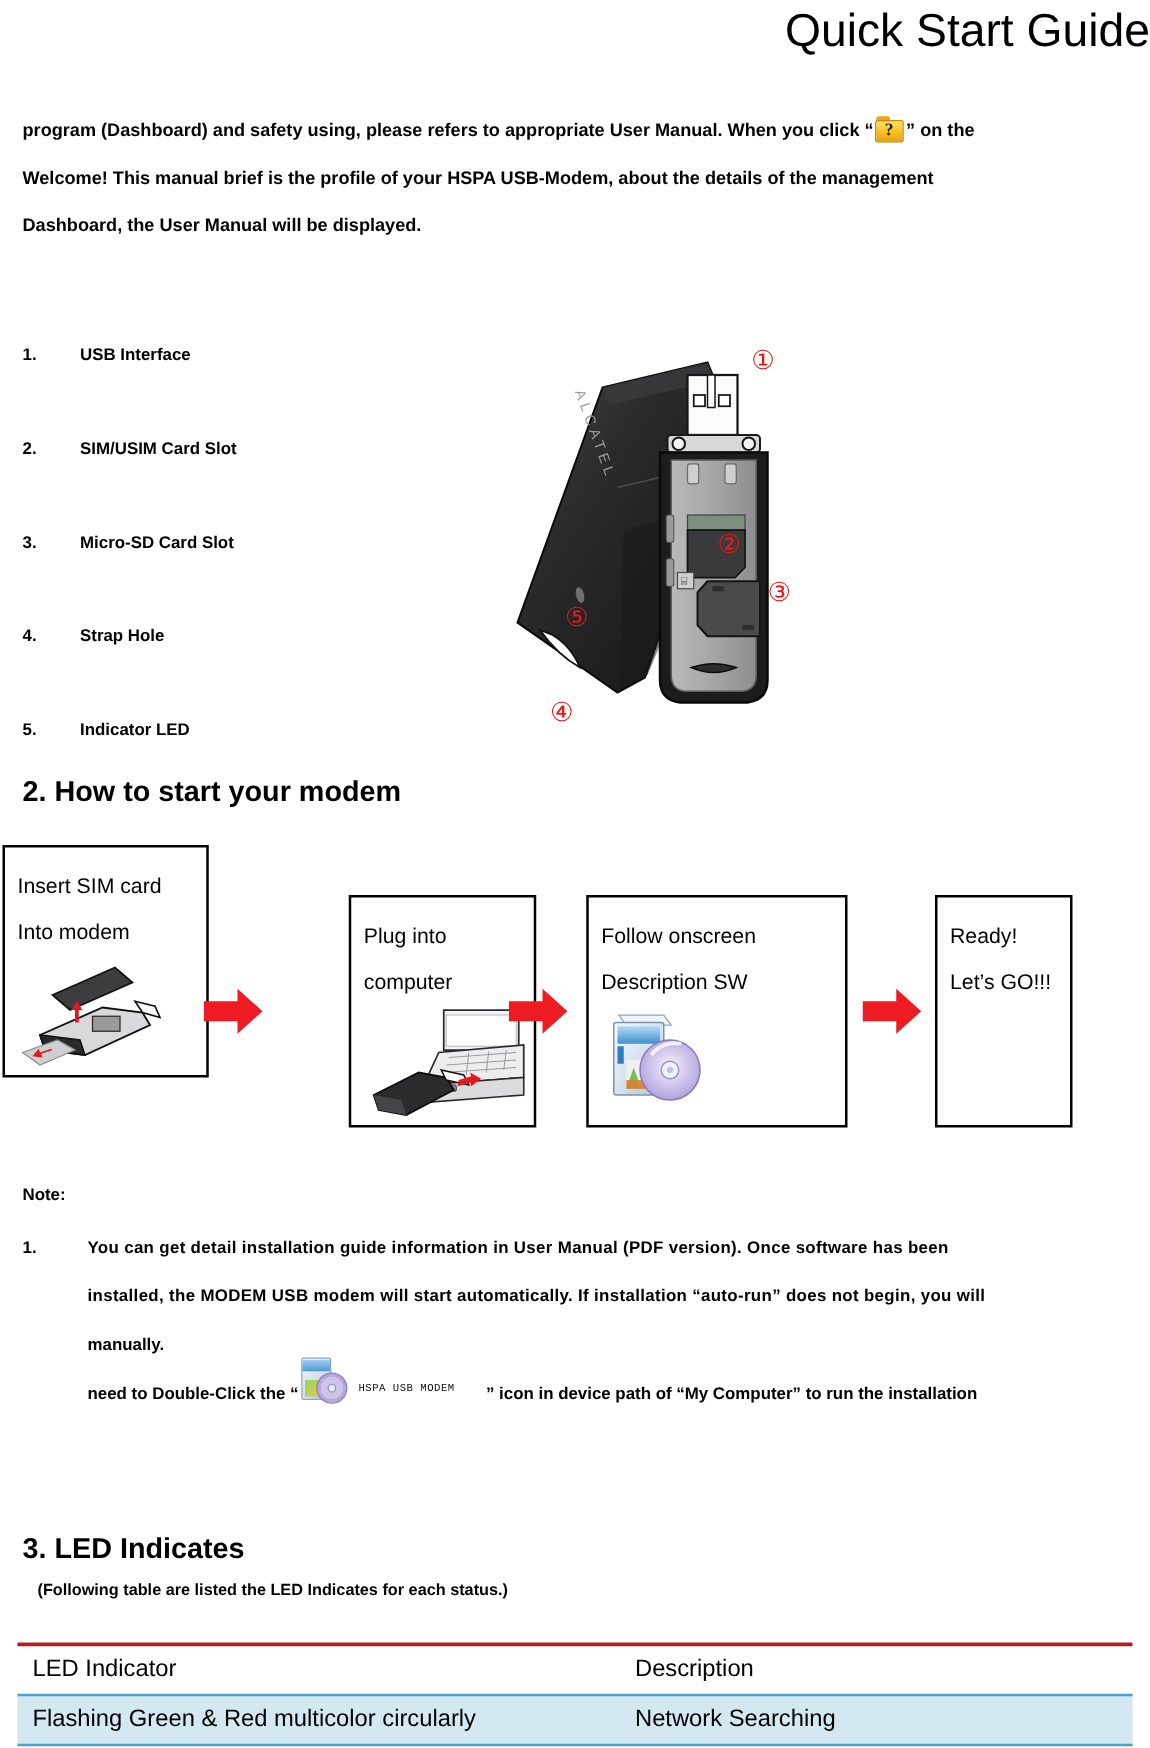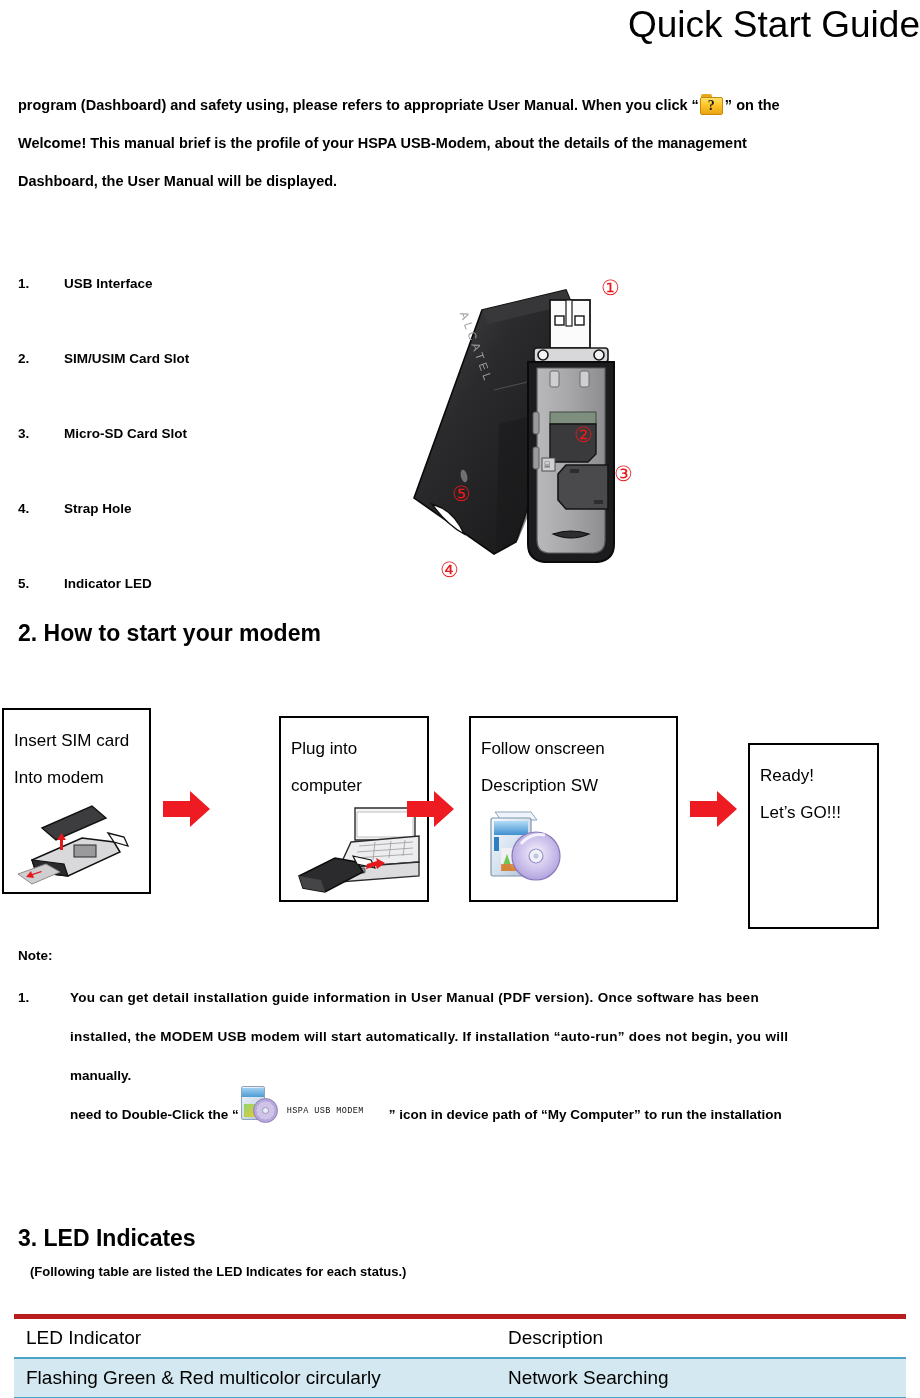--- a/index.html
+++ b/index.html
@@ -255,21 +255,21 @@
     border-collapse: collapse;
   }
   .led-table th, .led-table td {
     text-align: left;
     font-weight: 400;
     font-size: 19px;
     padding: 6px 0 6px 12px;
     line-height: 26px;
   }
   .led-table thead tr {
-    border-top: 5px solid #b91c1c;
+    border-top: 3px solid #b91c1c;
     border-bottom: 2px solid #4BA3C7;
     background: #ffffff;
   }
   .led-table tbody tr {
     background: #D3E8F0;
     border-bottom: 2px solid #4BA3C7;
   }
   .col-a { width: 470px; }
 </style>
 </head>
@@ -376,21 +376,21 @@
     
     <div class="callout" style="left:203px; top:6px;">①</div>
     <div class="callout" style="left:176px; top:153px;">②</div>
     <div class="callout" style="left:216px; top:192px;">③</div>
     <div class="callout" style="left:42px;  top:288px;">④</div>
     <div class="callout" style="left:54px;  top:212px;">⑤</div>
   </div>
 
   <div class="h-sec" id="sec2">2. How to start your modem</div>
 
-  <div class="step-box" style="left:2px; top:708px; width:149px; height:186px;">
+  <div class="step-box" style="left:2px; top:676px; width:165px; height:186px;">
     <div class="txt">
       <span>Insert SIM card</span>
       <span>Into modem</span>
     </div>
     <div class="art" style="left:12px; top:92px;">
       <svg width="122" height="88" viewBox="0 0 122 88">
 
         <path d="M26,26 L76,4 L90,16 L40,38 Z" fill="#3d3d3f" stroke="#121212" stroke-width="1.4"></path>
 
         <path d="M16,58 L66,36 L98,40 L104,50 L52,74 L20,70 Z" fill="#d9d9db" stroke="#111" stroke-width="1.5"></path>
@@ -494,21 +494,21 @@
       </svg>
     </div>
   </div>
 
   <div class="arrow" style="left:690px; top:790px;">
     <svg width="48" height="38" viewBox="0 0 48 38">
         <path d="M0,11 L27,11 L27,1 L47,19 L27,37 L27,27 L0,27 Z" fill="#ee1c22"></path>
       </svg>
   </div>
 
-  <div class="step-box" style="left:748px; top:743px; width:131px; height:186px;">
+  <div class="step-box" style="left:748px; top:716px; width:110px; height:186px;">
     <div class="txt">
       <span>Ready!</span>
       <span>Let’s GO!!!</span>
     </div>
   </div>
 
   <div class="note-label">Note:</div>
   <div class="note-body">
     <span class="num">1.</span>
     <div class="lines">

